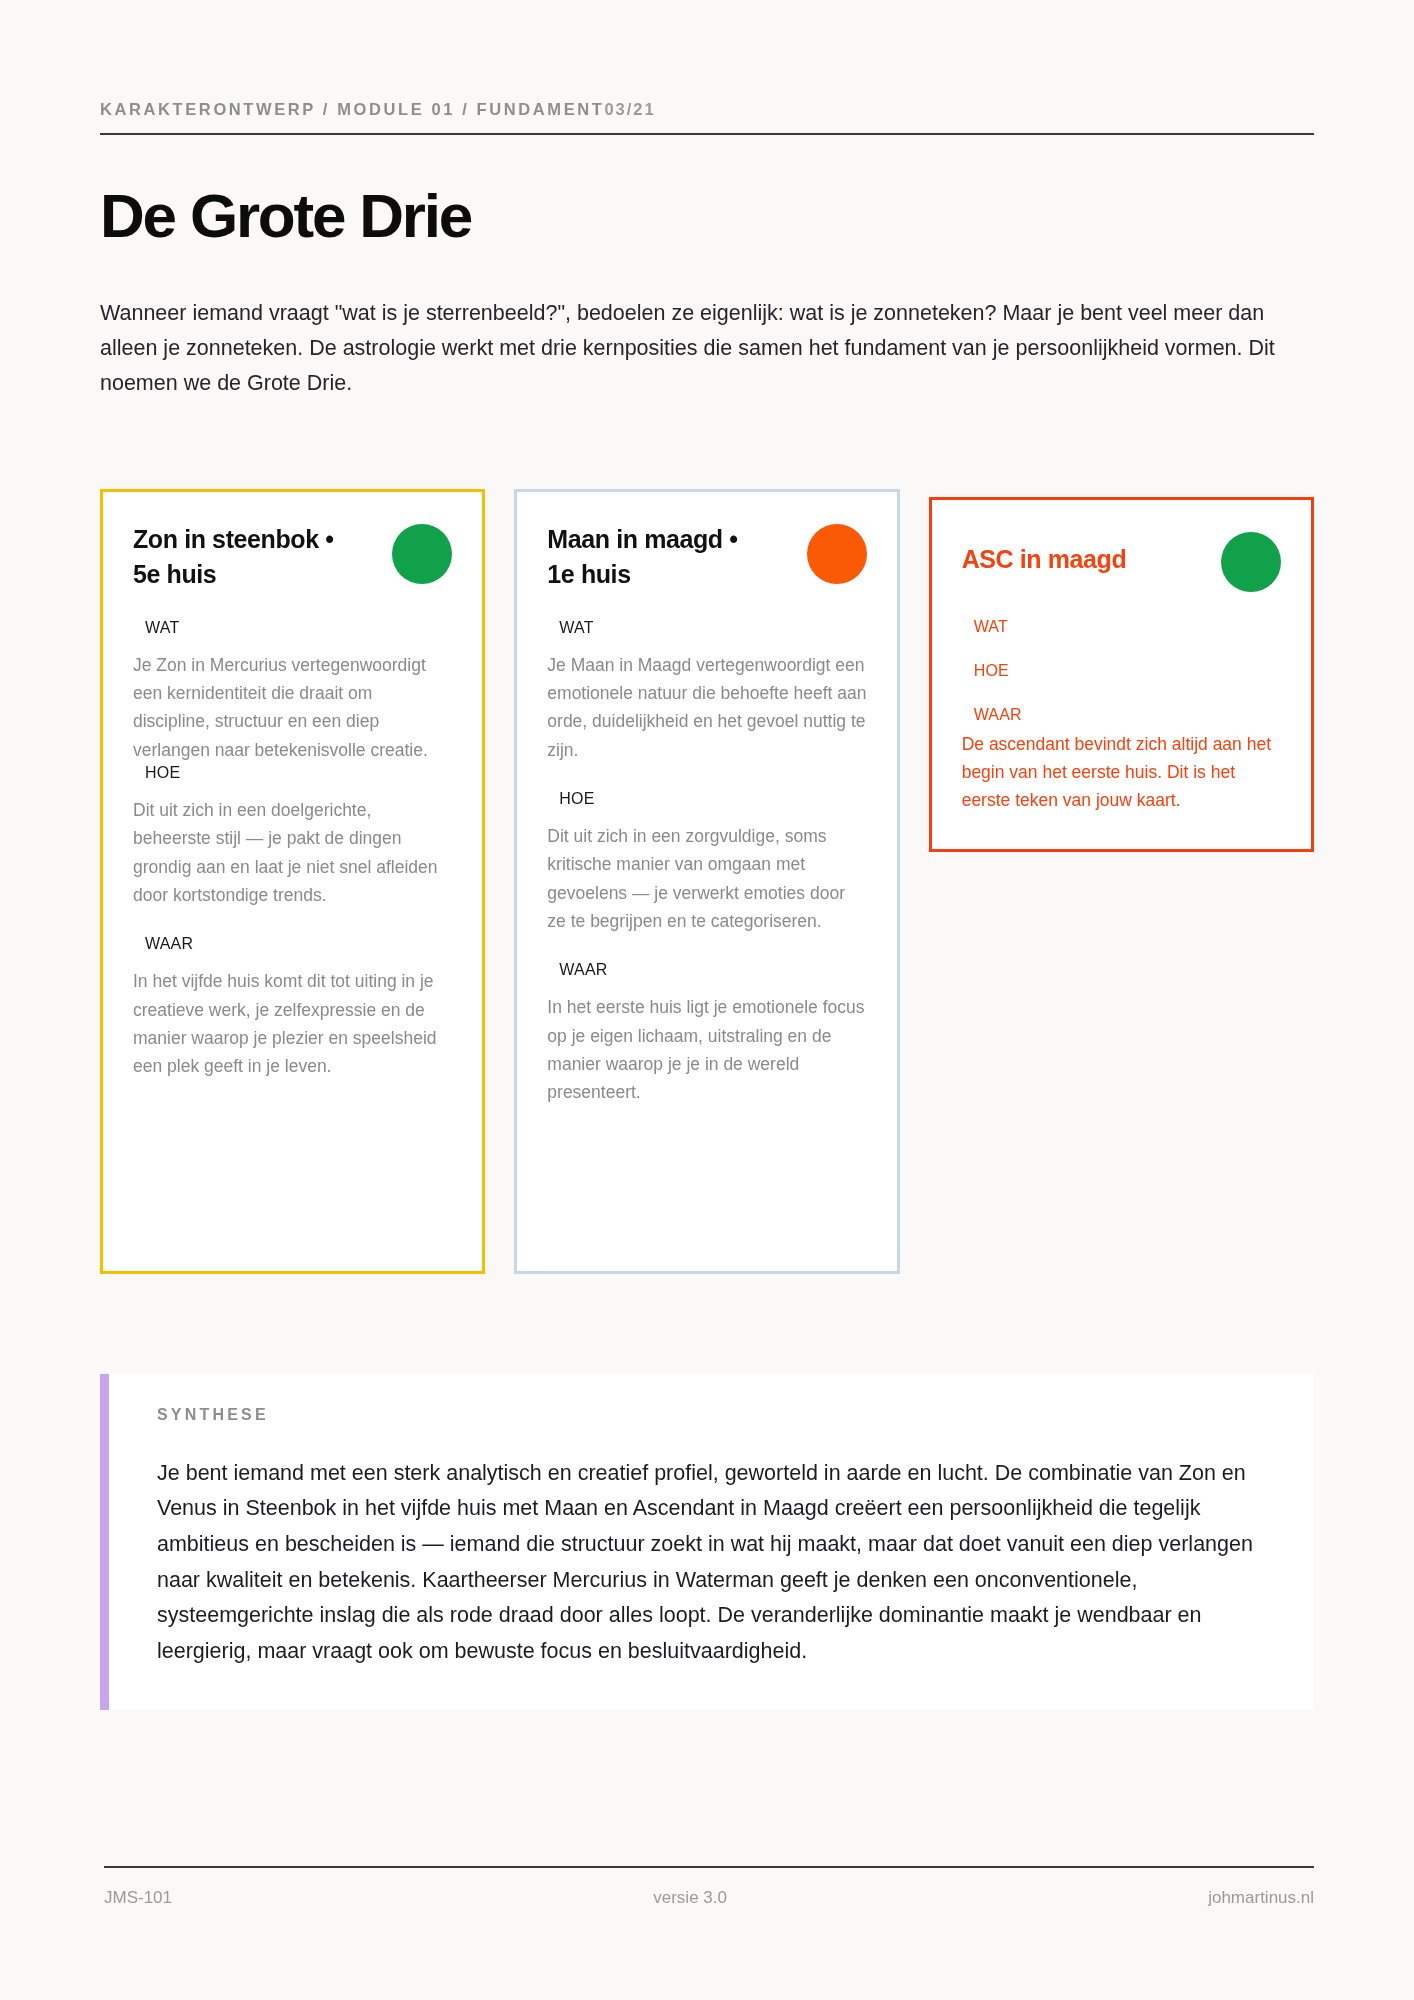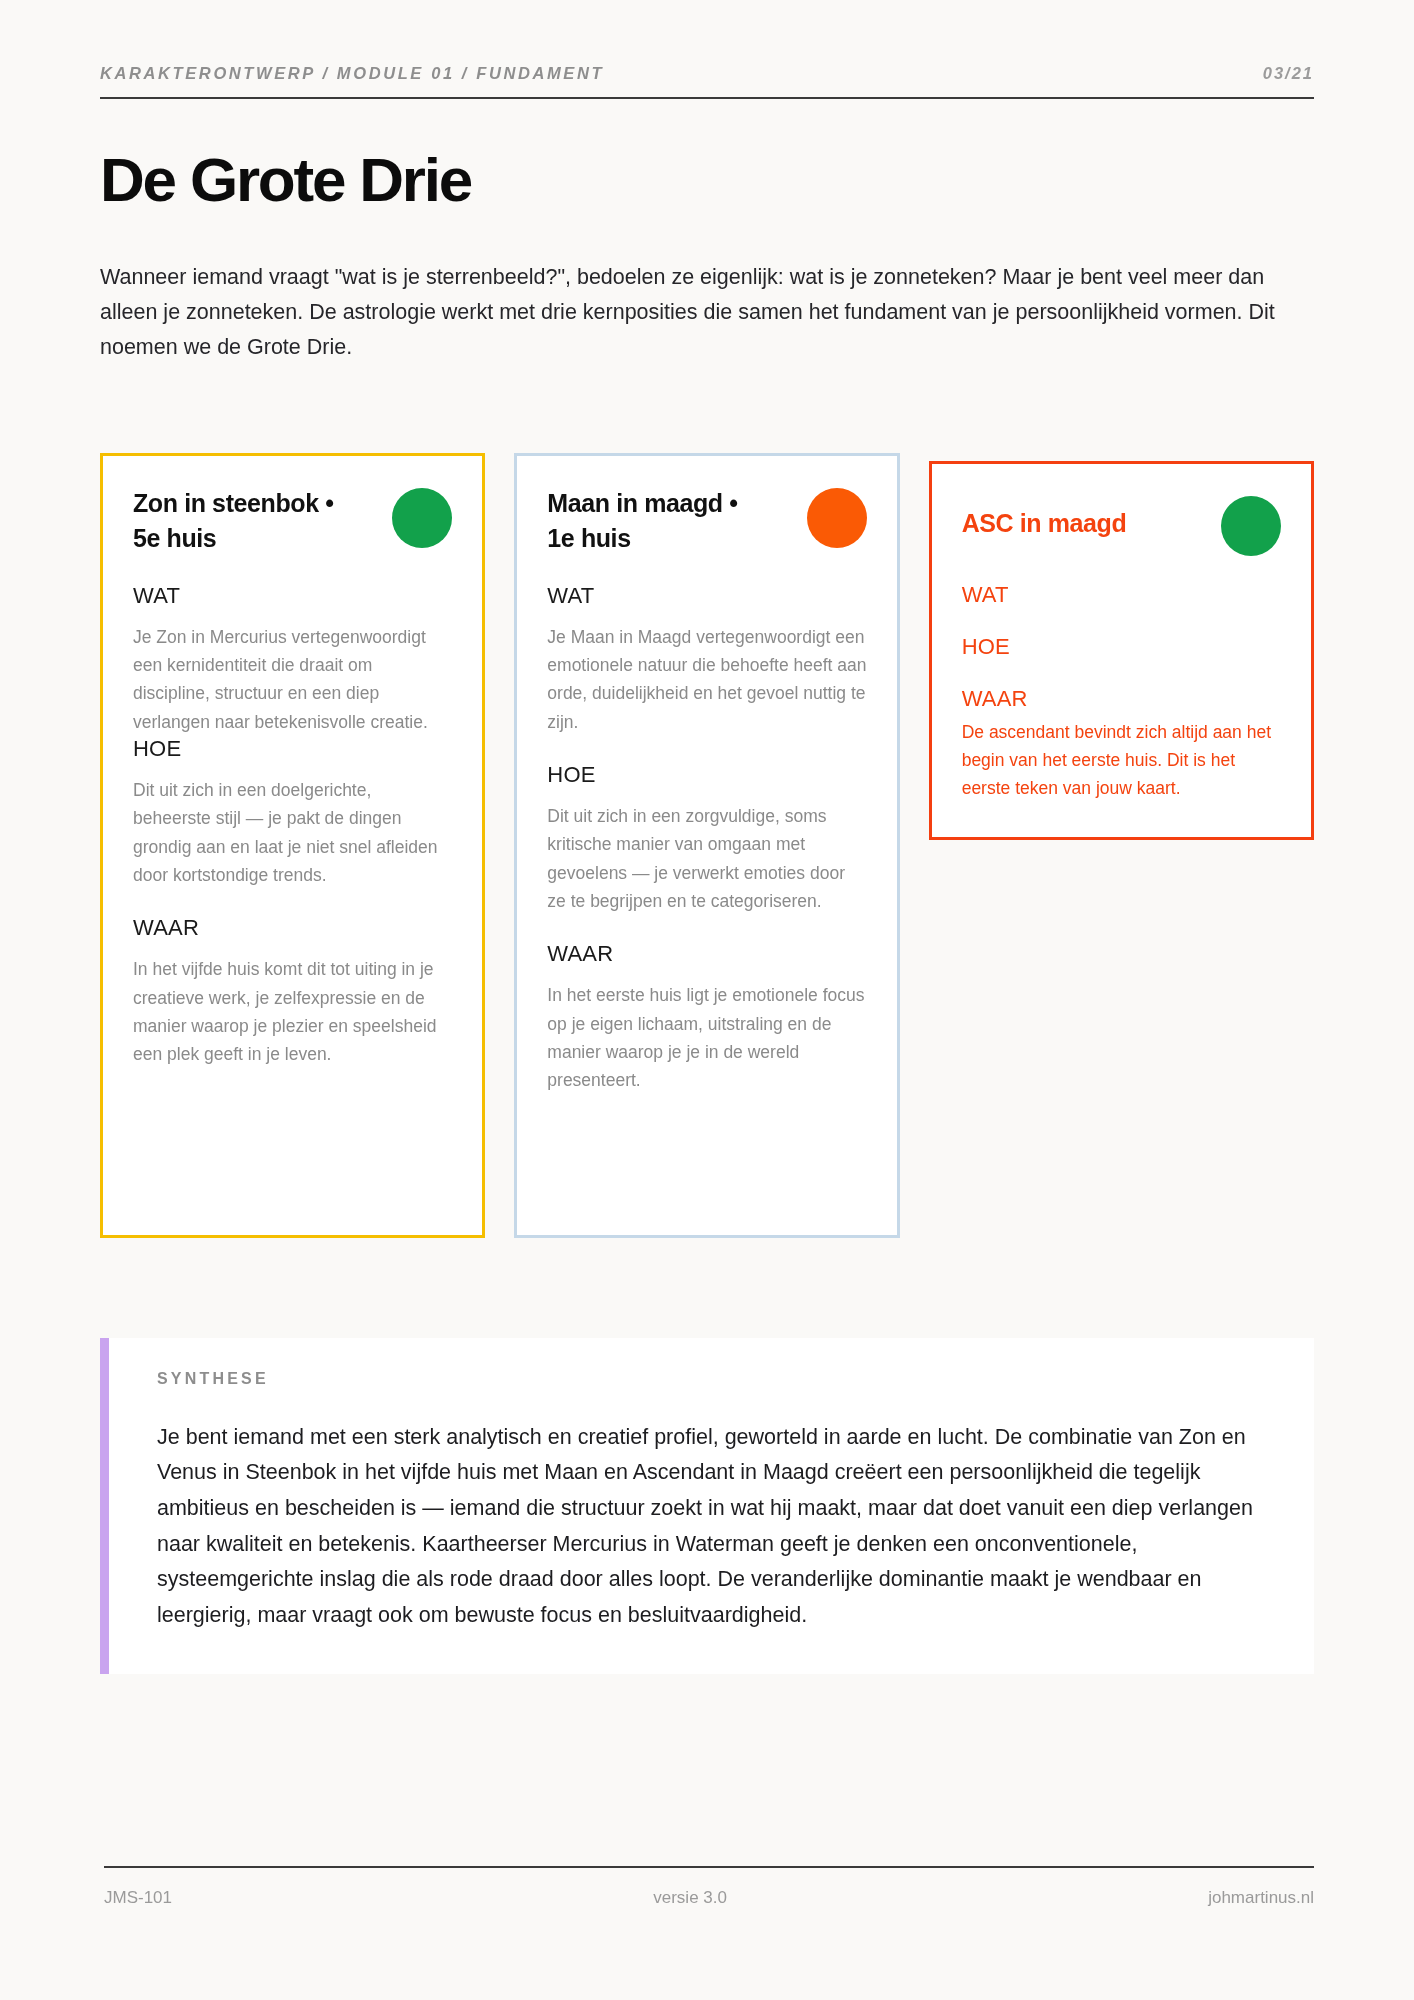--- a/index.html
+++ b/index.html
@@ -15,26 +15,25 @@
     position: relative;
     width: 1414px;
     height: 2000px;
     background: #faf9f7;
     padding: 0 100px;
   }
 
   
   .header {
     display: flex;
-    justify-content: space-between;
+    justify-content: flex-start;
     align-items: flex-end;
-    padding-top: 64px;
+    padding-top: 100px;
     padding-bottom: 14px;
     border-bottom: 2px solid #3a3a3a;
-    font-style: italic;
   }
   .kicker {
     font-size: 16.5px;
     font-weight: 700;
     letter-spacing: 2.6px;
     color: #8e8e8e;
     text-transform: uppercase;
   }
   .pagenum {
     font-size: 16.5px;
@@ -95,25 +94,26 @@
   .card.c3 .card-title { color: #f4430f; margin-top: 12px; }
 
   .dot {
     width: 60px; height: 60px;
     border-radius: 50%;
     flex: 0 0 60px;
     margin-top: 2px;
   }
 
   .sec-label {
-    font-size: 22px;
+    font-size: 16px;
     font-weight: 400;
     color: #1a1a1a;
     margin-top: 26px;
     letter-spacing: 0.2px;
+    margin-left: 12px;
   }
   .card.c3 .sec-label { color: #f4430f; }
 
   .sec-body {
     font-size: 17.5px;
     line-height: 1.62;
     color: #8a8a8a;
     margin-top: 14px;
   }
   .card.c3 .sec-body.accent { color: #f4430f; margin-top: 6px; }

